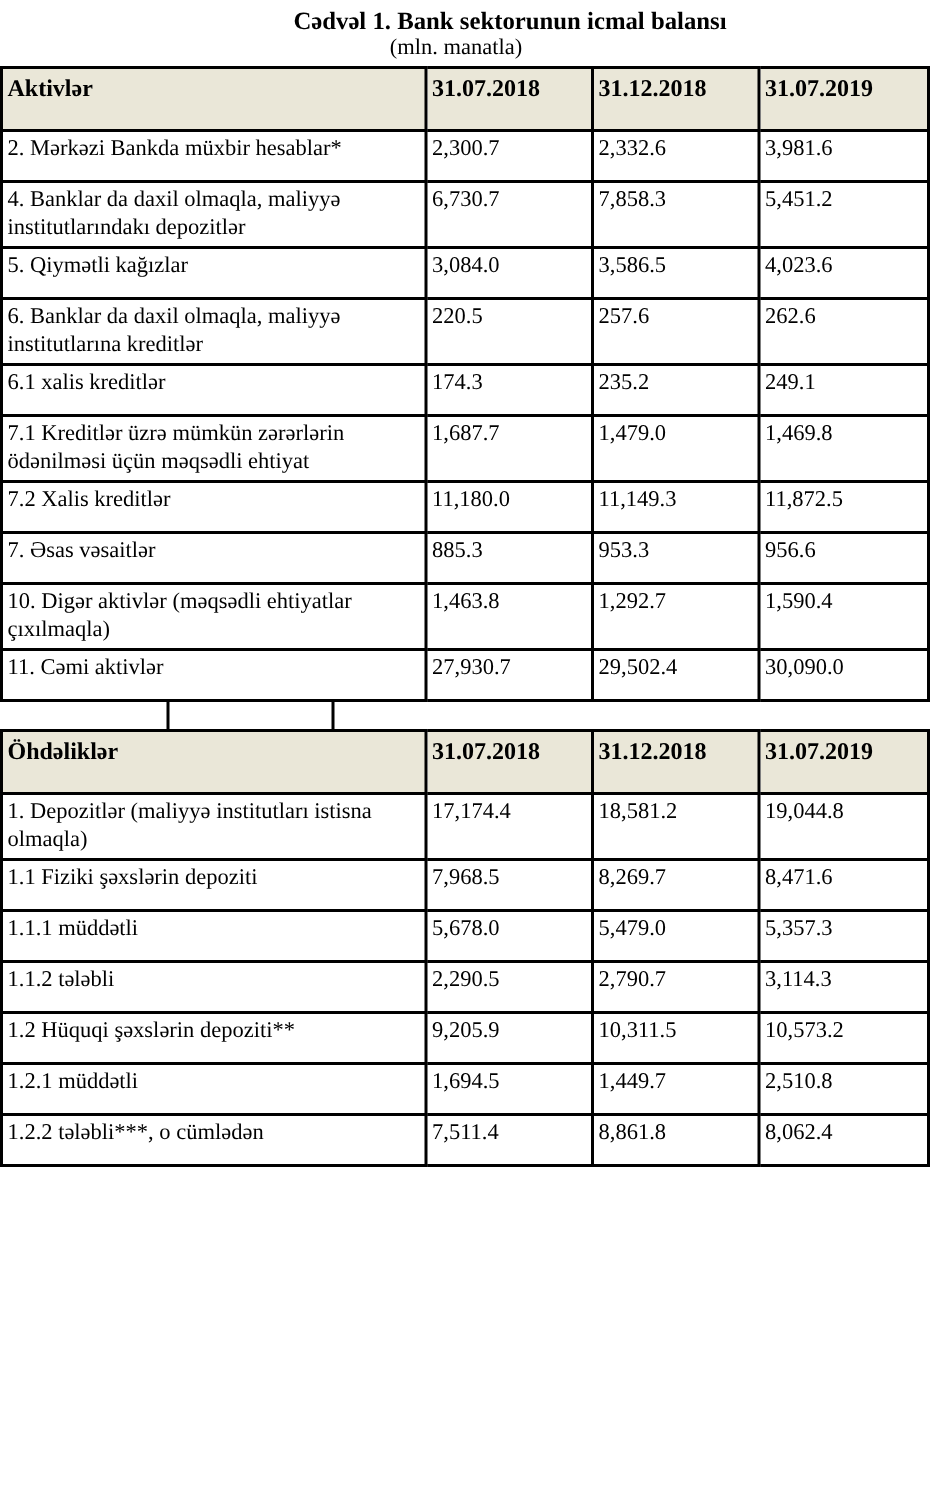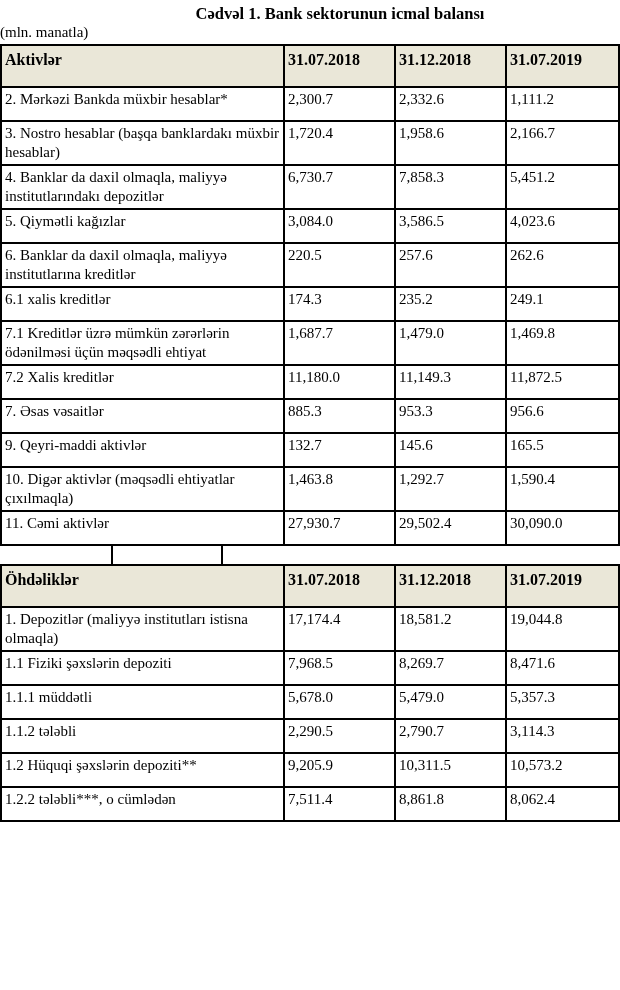--- a/index.html
+++ b/index.html
@@ -15,21 +15,21 @@
     font-family:"Liberation Serif","DejaVu Serif",serif;
     overflow:hidden;
   }
   .doc-title{
     margin-top:4px;
     text-align:center;
     position:relative;left:30px;
     font-weight:bold;font-size:16.5px;line-height:19px;
   }
   .unit-note{
-    text-align:left;
+    text-align:center;
     padding-right:12px;
     font-size:15px;line-height:18px;
     margin-bottom:3px;
   }
   table.bal{
     border-collapse:collapse;table-layout:fixed;
     width:618px;
   }
   table.bal col.c0{width:283px;}
   table.bal col.c1{width:111px;}
@@ -83,27 +83,21 @@
       <th>31.07.2018</th>
       <th>31.12.2018</th>
       <th>31.07.2019</th>
     </tr>
   </thead>
   <tbody>
       <tr>
         <td>2. Mərkəzi Bankda müxbir hesablar*</td>
         <td>2,300.7</td>
         <td>2,332.6</td>
-        <td>1,111.2</td>
-      </tr>
-      <tr>
-        <td>3. Nostro hesablar (başqa banklardakı müxbir hesablar)</td>
-        <td>1,720.4</td>
-        <td>1,958.6</td>
-        <td>2,166.7</td>
+        <td>3,981.6</td>
       </tr>
       <tr>
         <td>4. Banklar da daxil olmaqla, maliyyə institutlarındakı depozitlər</td>
         <td>6,730.7</td>
         <td>7,858.3</td>
         <td>5,451.2</td>
       </tr>
       <tr>
         <td>5. Qiymətli kağızlar</td>
         <td>3,084.0</td>
@@ -132,26 +126,20 @@
         <td>7.2 Xalis kreditlər</td>
         <td>11,180.0</td>
         <td>11,149.3</td>
         <td>11,872.5</td>
       </tr>
       <tr>
         <td>7. Əsas vəsaitlər</td>
         <td>885.3</td>
         <td>953.3</td>
         <td>956.6</td>
-      </tr>
-      <tr>
-        <td>9. Qeyri-maddi aktivlər</td>
-        <td>132.7</td>
-        <td>145.6</td>
-        <td>165.5</td>
       </tr>
       <tr>
         <td>10. Digər aktivlər (məqsədli ehtiyatlar çıxılmaqla)</td>
         <td>1,463.8</td>
         <td>1,292.7</td>
         <td>1,590.4</td>
       </tr>
       <tr>
         <td>11. Cəmi aktivlər</td>
         <td>27,930.7</td>
@@ -206,19 +194,25 @@
         <td>2,790.7</td>
         <td>3,114.3</td>
       </tr>
       <tr>
         <td>1.2 Hüquqi şəxslərin depoziti**</td>
         <td>9,205.9</td>
         <td>10,311.5</td>
         <td>10,573.2</td>
       </tr>
       <tr>
+        <td>1.2.1 müddətli</td>
+        <td>1,694.5</td>
+        <td>1,449.7</td>
+        <td>2,510.8</td>
+      </tr>
+      <tr>
         <td>1.2.2 tələbli***, o cümlədən</td>
         <td>7,511.4</td>
         <td>8,861.8</td>
         <td>8,062.4</td>
       </tr>
     </tbody>
 </table>
 
 </body></html>

